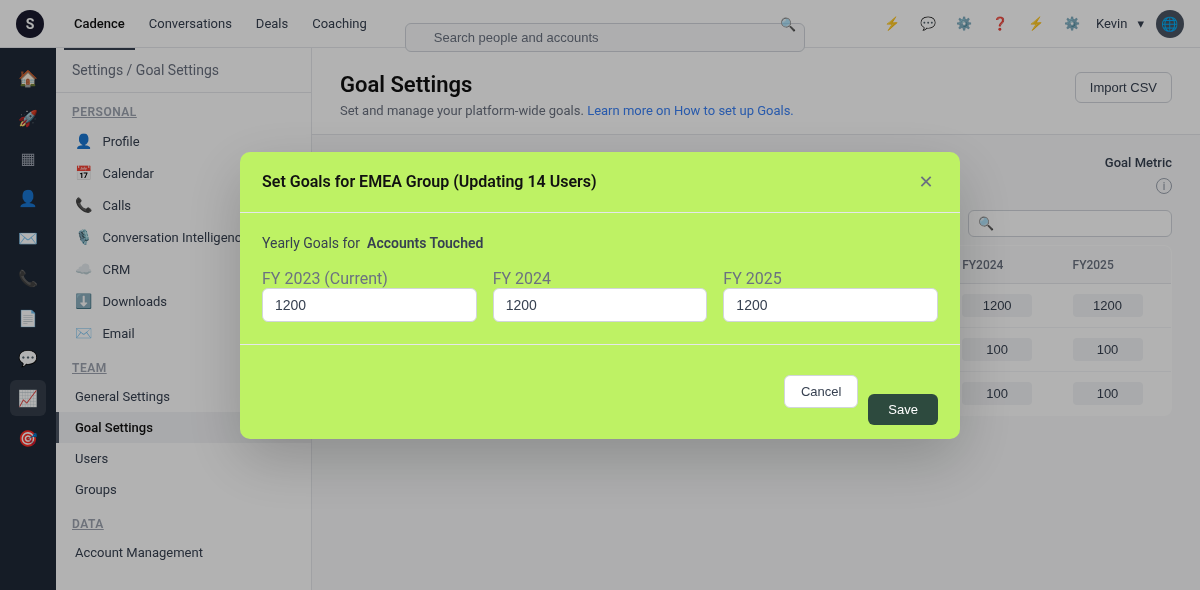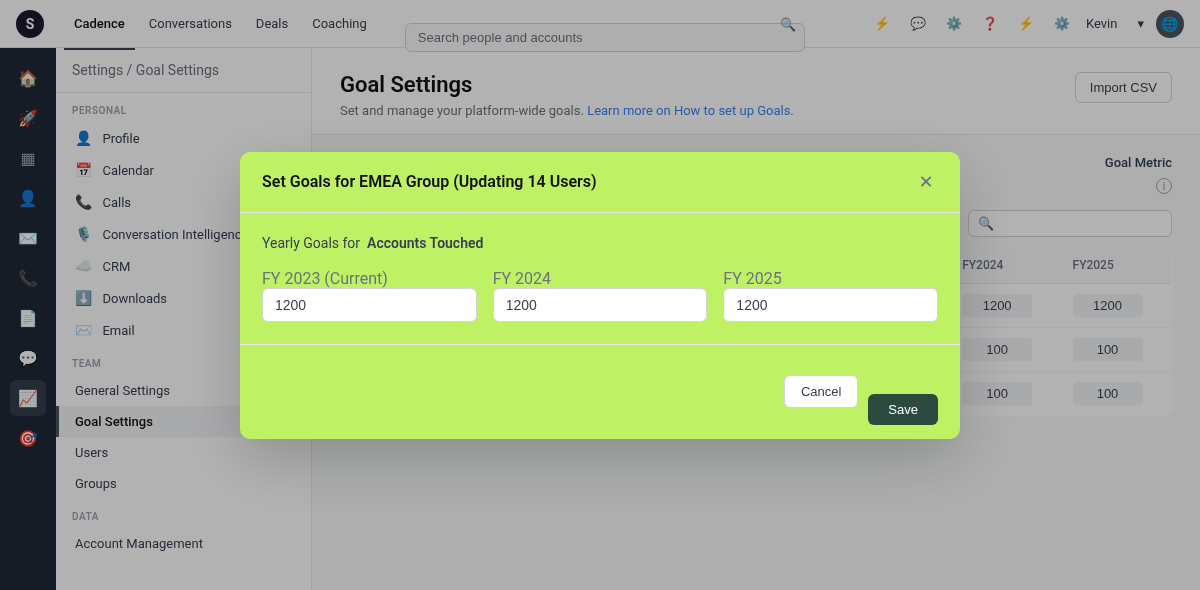--- a/index.html
+++ b/index.html
@@ -6,40 +6,40 @@
     body { font-family: -apple-system, BlinkMacSystemFont, 'Segoe UI', Roboto, sans-serif; font-size: 13px; background: #f3f4f6; color: #333; height: 590px; overflow: hidden; display: flex; flex-direction: column; }
 
     
     .top-nav { display: flex; align-items: center; background: #fff; border-bottom: 1px solid #e5e7eb; height: 48px; padding: 0 16px; gap: 20px; z-index: 100; flex-shrink: 0; }
     .top-nav .logo { width: 28px; height: 28px; background: #1a1a2e; border-radius: 50%; display: flex; align-items: center; justify-content: center; color: #fff; font-weight: bold; font-size: 14px; flex-shrink: 0; }
     .nav-links { display: flex; gap: 4px; justify-content: center; }
     .nav-link { padding: 6px 10px; font-size: 13px; color: #374151; cursor: pointer; border-radius: 4px; text-decoration: none; position: relative; }
     .nav-link.active { color: #111; font-weight: 500; }
     .nav-link.active::after { content: ''; position: absolute; bottom: -13px; left: 0; right: 0; height: 2px; background: #374151; }
     .search-bar { flex: 1; max-width: 400px; position: relative; margin-left: 8px; }
-    .search-bar input { width: 100%; padding: 6px 12px 6px 12px; border: 1px solid #d1d5db; border-radius: 6px; font-size: 13px; color: #6b7280; background: #f9fafb; margin-top: 28px; }
+    .search-bar input { width: 100%; padding: 6px 12px 6px 28px; border: 1px solid #d1d5db; border-radius: 6px; font-size: 13px; color: #6b7280; background: #f9fafb; margin-top: 28px; }
     .search-bar .search-icon-wrap { position: absolute; right: 8px; top: 50%; transform: translateY(-50%); color: #9ca3af; }
     .nav-right { display: flex; align-items: center; gap: 12px; margin-left: auto; }
     .nav-icon { width: 24px; height: 24px; display: flex; align-items: center; justify-content: center; color: #6b7280; cursor: pointer; }
-    .user-badge { display: flex; align-items: center; gap: 20px; font-size: 13px; cursor: pointer; color: #374151; }
+    .user-badge { display: flex; align-items: center; gap: 10px; font-size: 13px; cursor: pointer; color: #374151; }
     .nav-globe { width: 28px; height: 28px; background: #4b5563; border-radius: 50%; display: flex; align-items: center; justify-content: center; color: #fff; font-size: 14px; }
 
     
     .main-layout { display: flex; flex: 1; overflow: hidden; }
 
     
     .icon-sidebar { width: 56px; background: #1f2937; display: flex; flex-direction: column; align-items: center; padding: 12px 0; gap: 4px; flex-shrink: 0; }
     .icon-sidebar .side-icon { width: 36px; height: 36px; display: flex; align-items: center; justify-content: center; color: #9ca3af; border-radius: 6px; cursor: pointer; font-size: 16px; }
     .icon-sidebar .side-icon.active { color: #fff; background: rgba(255,255,255,0.1); }
 
     
     .left-panel { width: 256px; background: #fff; border-right: 1px solid #e5e7eb; overflow-y: auto; flex-shrink: 0; }
     .breadcrumb { padding: 14px 16px; font-size: 14px; color: #374151; border-bottom: 1px solid #e5e7eb; font-weight: 500; }
     .breadcrumb span { color: #6b7280; font-weight: 400; }
-    .section-label { padding: 12px 16px 6px; font-size: 10px; font-weight: 600; color: #9ca3af; text-transform: uppercase; letter-spacing: 0.5px; }
+    .section-label { padding: 12px 16px 6px; font-size: 12px; font-weight: 600; color: #9ca3af; text-transform: uppercase; letter-spacing: 0.5px; text-decoration: underline; }
     .menu-item { display: flex; align-items: center; gap: 10px; padding: 8px 16px; font-size: 13px; color: #374151; cursor: pointer; border-left: 3px solid transparent; }
     .menu-item.active { color: #111; font-weight: 500; background: #f3f4f6; border-left-color: #4b5563; }
     .menu-item .mi-icon { color: #6b7280; font-size: 14px; }
 
     
     .main-content { flex: 1; overflow-y: auto; padding: 0; position: relative; background: #f9fafb; }
     .content-header { display: flex; align-items: flex-start; justify-content: space-between; padding: 24px 28px 16px; background: #fff; border-bottom: 1px solid #e5e7eb; }
     .content-title { font-size: 22px; font-weight: 600; color: #111; margin-bottom: 6px; }
     .content-subtitle { font-size: 13px; color: #6b7280; }
     .content-subtitle a { color: #3b82f6; text-decoration: none; }

